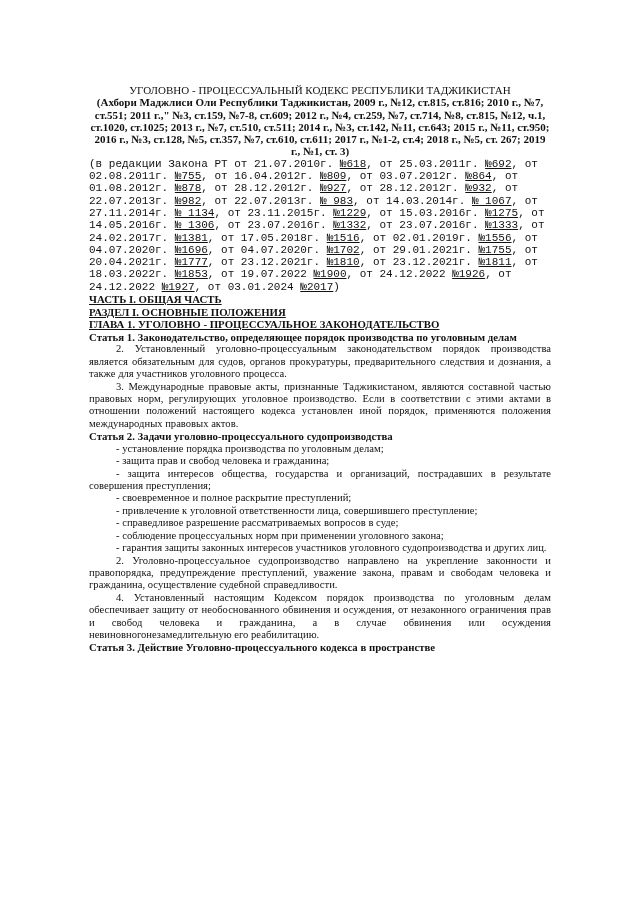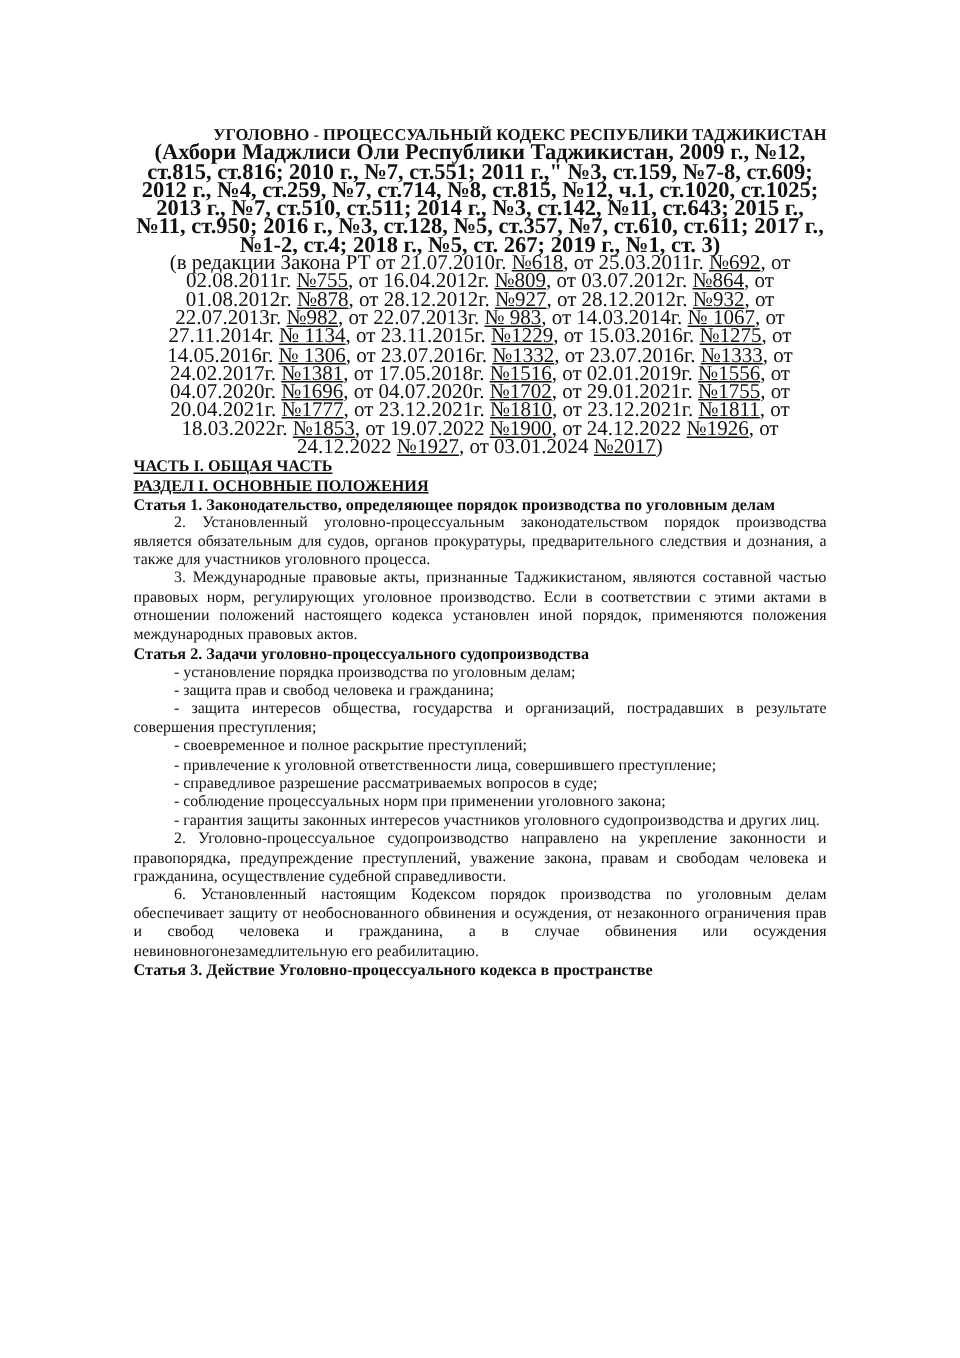--- a/index.html
+++ b/index.html
@@ -2,58 +2,59 @@
 <html><head>
 <meta charset="utf-8">
 <style>
   html, body { margin: 0; padding: 0; background: #ffffff; }
   body { width: 640px; height: 905px; overflow: hidden; position: relative; }
   .page {
     position: absolute; left: 89px; top: 84px; width: 462px;
     font-family: "Liberation Serif", "DejaVu Serif", serif;
     font-size: 10.6px; line-height: 12.4px; color: #111;
   }
-  .title { text-align: right; font-weight: bold; font-size: 11px; line-height: 12.3px; }
-  .pubs { text-align: center; font-weight: bold; font-size: 15px; line-height: 12.3px; }
-  .amend { text-align: center; font-size: 14px; line-height: 12.3px; }
+  .title { text-align: center; font-weight: normal; font-size: 11px; line-height: 12.3px; }
+  .pubs { text-align: center; font-weight: bold; font-size: 11px; line-height: 12.3px; }
+  .amend { font-size: 11px; line-height: 12.3px; font-family: Liberation Mono, monospace; }
   .amend a { color: #111; text-decoration: underline; }
   .heading-c { text-align: left; font-weight: bold; font-size: 10.8px; line-height: 12.6px; text-decoration: underline; }
   .article { font-weight: bold; font-size: 10.8px; line-height: 12.6px; }
   p { margin: 0; text-align: justify; }
   .indent { text-indent: 27px; }
 </style>
 </head>
 <body>
 
 <div class="page">
   <div class="title">УГОЛОВНО - ПРОЦЕССУАЛЬНЫЙ КОДЕКС РЕСПУБЛИКИ ТАДЖИКИСТАН</div>
   <div class="pubs">(Ахбори Маджлиси Оли Республики Таджикистан, 2009 г., №12, ст.815, ст.816; 2010 г., №7, ст.551; 2011 г.," №3, ст.159, №7-8, ст.609; 2012 г., №4, ст.259, №7, ст.714, №8, ст.815, №12, ч.1, ст.1020, ст.1025; 2013 г., №7, ст.510, ст.511; 2014 г., №3, ст.142, №11, ст.643; 2015 г., №11, ст.950; 2016 г., №3, ст.128, №5, ст.357, №7, ст.610, ст.611; 2017 г., №1-2, ст.4; 2018 г., №5, ст. 267; 2019 г., №1, ст. 3)</div>
   <div class="amend">
     <span>(в редакции Закона РТ</span>
     <span id="amend-items"><span> от 21.07.2010г. </span><a>№618</a>,<span> от 25.03.2011г. </span><a>№692</a>,<span> от 02.08.2011г. </span><a>№755</a>,<span> от 16.04.2012г. </span><a>№809</a>,<span> от 03.07.2012г. </span><a>№864</a>,<span> от 01.08.2012г. </span><a>№878</a>,<span> от 28.12.2012г. </span><a>№927</a>,<span> от 28.12.2012г. </span><a>№932</a>,<span> от 22.07.2013г. </span><a>№982</a>,<span> от 22.07.2013г. </span><a>№ 983</a>,<span> от 14.03.2014г. </span><a>№ 1067</a>,<span> от 27.11.2014г. </span><a>№ 1134</a>,<span> от 23.11.2015г. </span><a>№1229</a>,<span> от 15.03.2016г. </span><a>№1275</a>,<span> от 14.05.2016г. </span><a>№ 1306</a>,<span> от 23.07.2016г. </span><a>№1332</a>,<span> от 23.07.2016г. </span><a>№1333</a>,<span> от 24.02.2017г. </span><a>№1381</a>,<span> от 17.05.2018г. </span><a>№1516</a>,<span> от 02.01.2019г. </span><a>№1556</a>,<span> от 04.07.2020г. </span><a>№1696</a>,<span> от 04.07.2020г. </span><a>№1702</a>,<span> от 29.01.2021г. </span><a>№1755</a>,<span> от 20.04.2021г. </span><a>№1777</a>,<span> от 23.12.2021г. </span><a>№1810</a>,<span> от 23.12.2021г. </span><a>№1811</a>,<span> от 18.03.2022г. </span><a>№1853</a>,<span> от 19.07.2022 </span><a>№1900</a>,<span> от 24.12.2022 </span><a>№1926</a>,<span> от 24.12.2022 </span><a>№1927</a>,<span> от 03.01.2024 </span><a>№2017</a></span><span>)</span>
   </div>
   <div class="heading-c">ЧАСТЬ I. ОБЩАЯ ЧАСТЬ</div>
   <div class="heading-c">РАЗДЕЛ I. ОСНОВНЫЕ ПОЛОЖЕНИЯ</div>
+  <div class="heading-c">ГЛАВА 1. УГОЛОВНО - ПРОЦЕССУАЛЬНОЕ ЗАКОНОДАТЕЛЬСТВО</div>
 
   <div>
     <div class="article">Статья 1. Законодательство, определяющее порядок производства по уголовным делам</div>
     <p class="indent">2. Установленный уголовно-процессуальным законодательством порядок производства является обязательным для судов, органов прокуратуры, предварительного следствия и дознания, а также для участников уголовного процесса.</p>
     <p class="indent">3. Международные правовые акты, признанные Таджикистаном, являются составной частью правовых норм, регулирующих уголовное производство. Если в соответствии с этими актами в отношении положений настоящего кодекса установлен иной порядок, применяются положения международных правовых актов.</p>
   </div>
 
   <div>
     <div class="article">Статья 2. Задачи уголовно-процессуального судопроизводства</div>
     <p class="indent">- установление порядка производства по уголовным делам;</p>
     <p class="indent">- защита прав и свобод человека и гражданина;</p>
     <p class="indent">- защита интересов общества, государства и организаций, пострадавших в результате совершения преступления;</p>
     <p class="indent">- своевременное и полное раскрытие преступлений;</p>
     <p class="indent">- привлечение к уголовной ответственности лица, совершившего преступление;</p>
     <p class="indent">- справедливое разрешение рассматриваемых вопросов в суде;</p>
     <p class="indent">- соблюдение процессуальных норм при применении уголовного закона;</p>
     <p class="indent">- гарантия защиты законных интересов участников уголовного судопроизводства и других лиц.</p>
     <p class="indent">2. Уголовно-процессуальное судопроизводство направлено на укрепление законности и правопорядка, предупреждение преступлений, уважение закона, правам и свободам человека и гражданина, осуществление судебной справедливости.</p>
-    <p class="indent">6. Установленный настоящим Кодексом порядок производства по уголовным делам обеспечивает защиту от необоснованного обвинения и осуждения, от незаконного ограничения прав и свобод человека и гражданина, а в случае обвинения или осуждения невиновногонезамедлительную его реабилитацию.</p>
+    <p class="indent">4. Установленный настоящим Кодексом порядок производства по уголовным делам обеспечивает защиту от необоснованного обвинения и осуждения, от незаконного ограничения прав и свобод человека и гражданина, а в случае обвинения или осуждения невиновногонезамедлительную его реабилитацию.</p>
   </div>
 
   <div>
     <div class="article">Статья 3. Действие Уголовно-процессуального кодекса в пространстве</div>
   </div>
 </div>
 
 </body></html>

